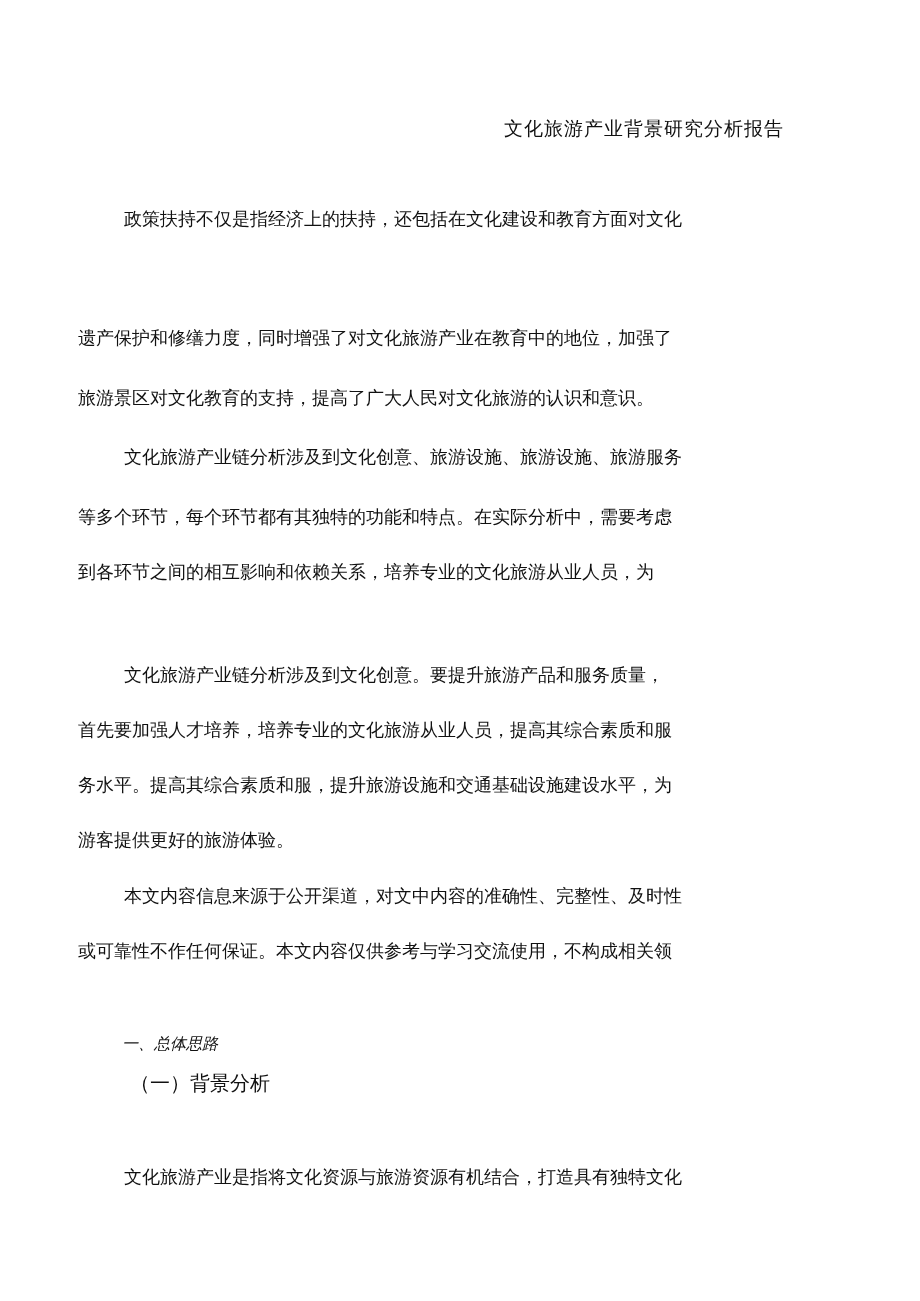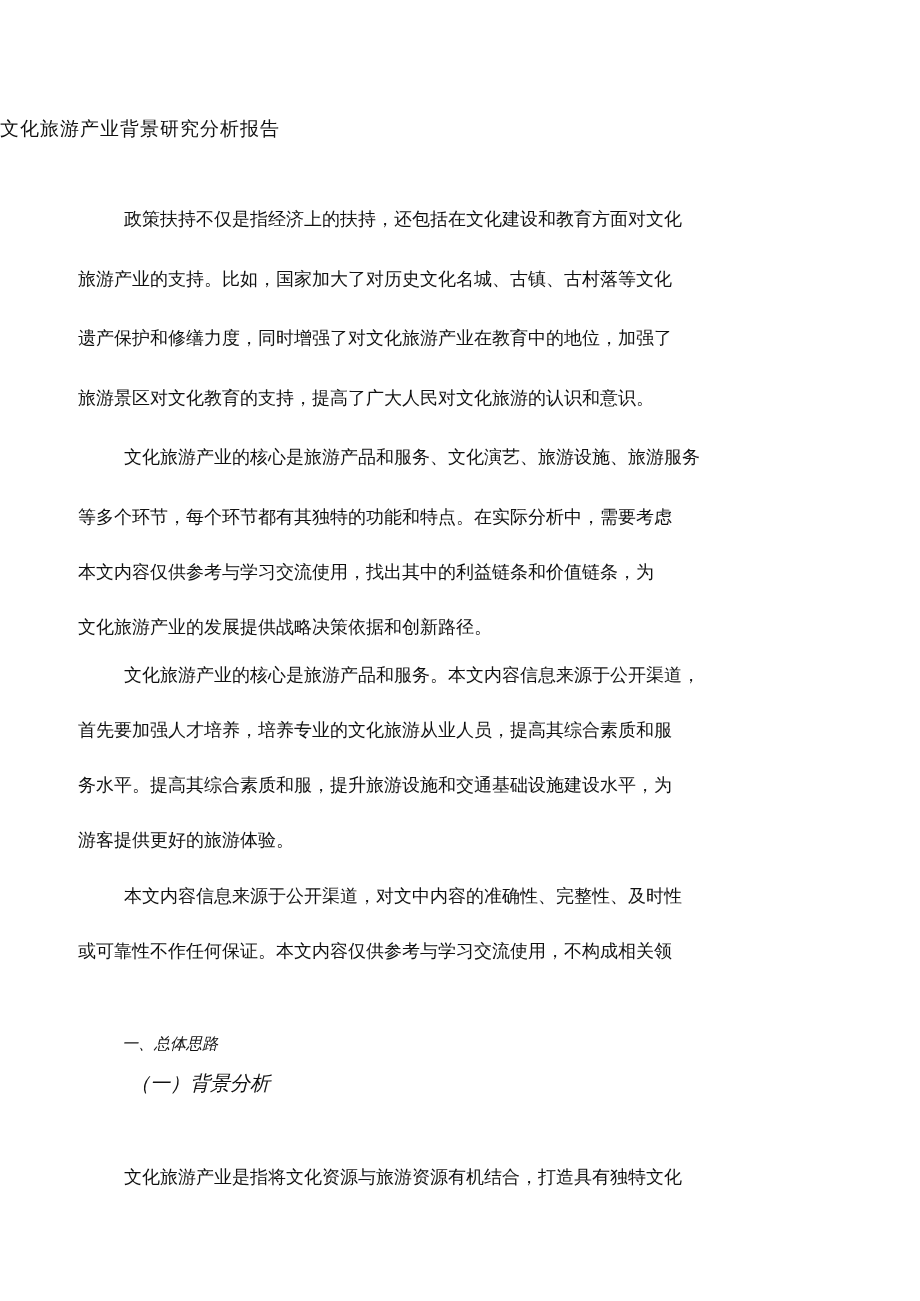--- a/index.html
+++ b/index.html
@@ -1,43 +1,41 @@
 <!DOCTYPE html>
 <html><head>
 <meta charset="utf-8">
 <style>
   html, body { margin: 0; padding: 0; background: #ffffff; }
   body { width: 920px; height: 1301px; position: relative; overflow: hidden;
          font-family: "DejaVu Sans", "Liberation Sans", sans-serif; color: #111; }
   .page { position: absolute; left: 0; top: 0; width: 920px; height: 1301px; background: #fff; }
-  .title { position: absolute; top: 115px; left: 0; width: 784px; text-align: left;
+  .title { position: absolute; top: 115px; left: 0; width: 784px; text-align: right;
            font-size: 19px; letter-spacing: 1px; line-height: 26px; }
   .line { position: absolute; left: 78px; width: 772px; font-size: 18px; line-height: 30px;
           white-space: nowrap; letter-spacing: 0px; margin-top: 36px; }
   .indent { left: 124px; }
   .h1 { position: absolute; left: 122px; font-size: 16px; line-height: 26px; white-space: nowrap; font-style: italic; }
-  .h2 { position: absolute; left: 130px; font-size: 20px; line-height: 26px; white-space: nowrap; font-style: italic; }
+  .h2 { position: absolute; left: 130px; font-size: 20px; line-height: 26px; white-space: nowrap; }
 </style>
 </head>
 <body>
 
 <div class="page">
   <div class="title">文化旅游产业背景研究分析报告</div>
 
   <div class="line indent" style="top:168px">政策扶持不仅是指经济上的扶持，还包括在文化建设和教育方面对文化</div>
-  <div class="line" style="top:228px">旅游产业的支持。比如，国家加大了对历史文化名城、古镇、古村落等文化</div>
   <div class="line" style="top:287px">遗产保护和修缮力度，同时增强了对文化旅游产业在教育中的地位，加强了</div>
   <div class="line" style="top:347px">旅游景区对文化教育的支持，提高了广大人民对文化旅游的认识和意识。</div>
 
-  <div class="line indent" style="top:406px">文化旅游产业的核心是旅游产品和服务、文化演艺、旅游设施、旅游服务</div>
+  <div class="line indent" style="top:406px">文化旅游产业链分析涉及到文化创意、旅游设施、旅游设施、旅游服务</div>
   <div class="line" style="top:466px">等多个环节，每个环节都有其独特的功能和特点。在实际分析中，需要考虑</div>
-  <div class="line" style="top:521px">本文内容仅供参考与学习交流使用，找出其中的利益链条和价值链条，为</div>
-  <div class="line" style="top:576px">文化旅游产业的发展提供战略决策依据和创新路径。</div>
+  <div class="line" style="top:521px">到各环节之间的相互影响和依赖关系，培养专业的文化旅游从业人员，为</div>
 
-  <div class="line indent" style="top:624px">文化旅游产业的核心是旅游产品和服务。本文内容信息来源于公开渠道，</div>
+  <div class="line indent" style="top:624px">文化旅游产业链分析涉及到文化创意。要提升旅游产品和服务质量，</div>
   <div class="line" style="top:679px">首先要加强人才培养，培养专业的文化旅游从业人员，提高其综合素质和服</div>
   <div class="line" style="top:734px">务水平。提高其综合素质和服，提升旅游设施和交通基础设施建设水平，为</div>
   <div class="line" style="top:789px">游客提供更好的旅游体验。</div>
 
   <div class="line indent" style="top:845px">本文内容信息来源于公开渠道，对文中内容的准确性、完整性、及时性</div>
   <div class="line" style="top:900px">或可靠性不作任何保证。本文内容仅供参考与学习交流使用，不构成相关领</div>
 
   <div class="h1" style="top:1031px">一、总体思路</div>
   <div class="h2" style="top:1070px">（一）背景分析</div>
 

